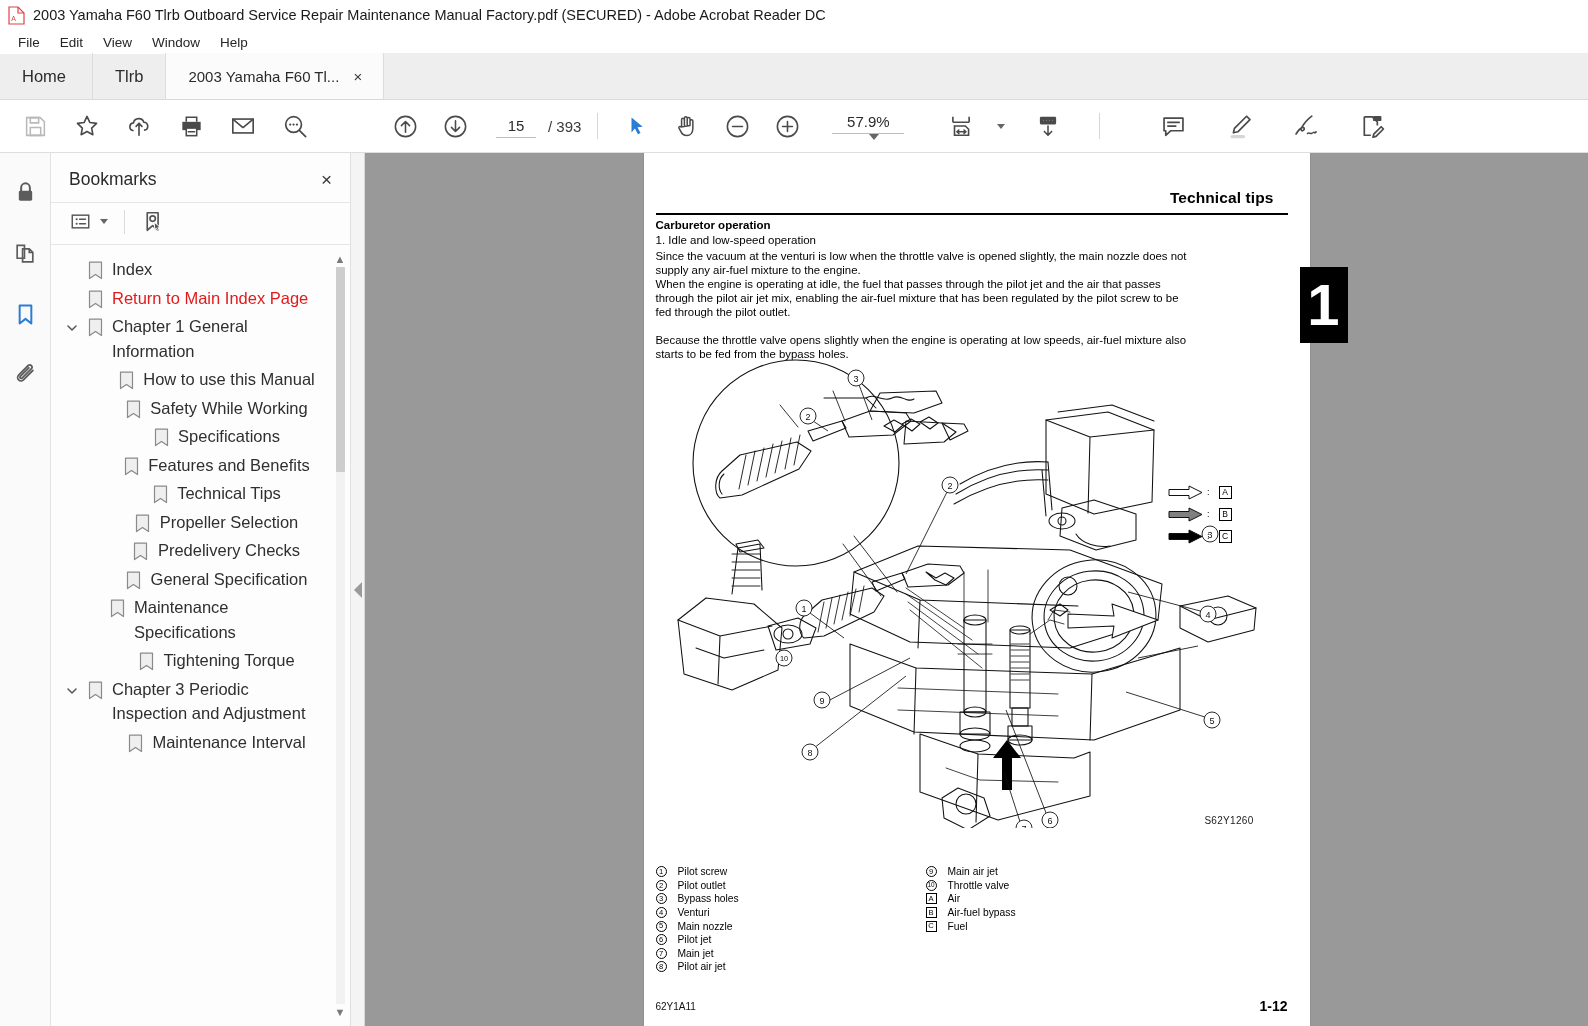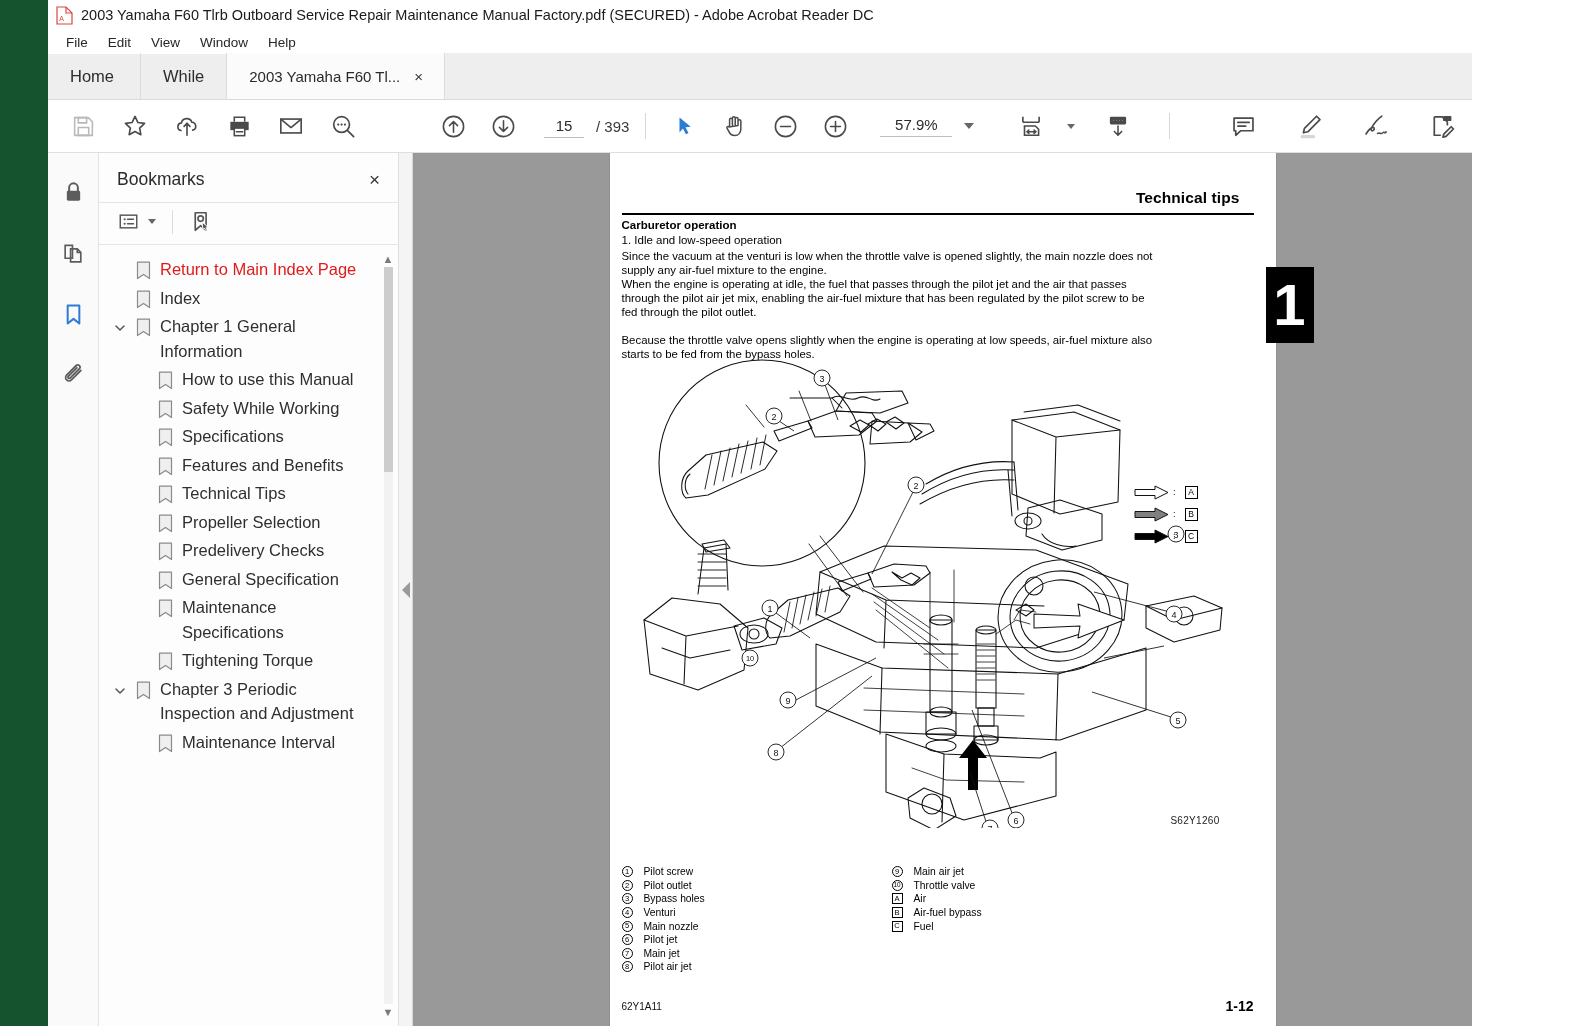--- a/index.html
+++ b/index.html
@@ -4,21 +4,21 @@
 <style>
   * { box-sizing: border-box; }
   html, body {
     margin: 0; padding: 0;
     width: 1588px; height: 1026px;
     overflow: hidden;
     background: #fff;
     font-family: "Liberation Sans", sans-serif;
     -webkit-font-smoothing: antialiased;
   }
-  .app { width: 1472px; height: 1026px; position: relative; display: flex; flex-direction: column; background:#14532d;padding-left:48px; }
+  .app { width: 1588px; height: 1026px; position: relative; display: flex; flex-direction: column; background:#0c4a6e; }
 
   
   .titlebar {
     height: 30px; flex: 0 0 30px;
     display: flex; align-items: center;
     padding-left: 8px;
     background: #ffffff;
     font-size: 14.5px; color: #1a1a1a;
   }
   .titlebar .appicon { width: 17px; height: 19px; margin-right: 8px; flex:0 0 17px; }
@@ -76,21 +76,21 @@
   .tbcenter { display:flex; align-items:center; gap: 4px; margin-left: 64px; }
   .pagebox {
     width: 40px; height: 24px; margin-left: 14px;
     border: none; border-bottom: 1px solid #bdbdbd;
     text-align: center; font-size: 15px; color: #2b2b2b;
     font-family: "Liberation Sans", sans-serif;
     background: transparent; outline: none;
   }
   .pagetotal { font-size: 15px; color: #3a3a3a; margin-left: 8px; white-space: nowrap; }
   .tbsep { width:1px; height:26px; background:#d6d6d6; margin: 0 12px; }
-  .zoomwrap { display:flex; align-items:center; margin-left: 22px; }
+  .zoomwrap { display:flex; align-items:center; margin-left: 22px; flex-direction: column; }
   .zoombox {
     width: 72px; text-align:center; font-size: 15px; color:#2b2b2b;
     border-bottom: 1px solid #bdbdbd; padding-bottom: 3px;
   }
   .caret { width:0;height:0;border-left:5px solid transparent;border-right:5px solid transparent;border-top:6px solid #666; margin-left:12px; }
   .caret.sm { border-left-width:4px;border-right-width:4px;border-top-width:5px; margin-left:7px; }
   .tbright { display:flex; align-items:center; margin-left: 34px; gap: 6px; }
   .tbfar { display:flex; align-items:center; margin-left: 38px; gap: 20px; }
 
   
@@ -118,21 +118,21 @@
   .bmtools { display:flex; align-items:center; padding: 6px 18px 10px 18px; border-top:1px solid #e6e6e6; }
   .bmtools .grp { display:flex; align-items:center; color:#555; }
   .bmtools .vsep { width:1px; height:24px; background:#dcdcdc; margin: 0 16px; }
   .bmlistwrap { flex:1 1 auto; position:relative; border-top:1px solid #e6e6e6; min-height:0; overflow:hidden; }
   .bmlist { padding: 10px 0 0 0; height:100%; overflow:hidden; }
   .bmrow { display:flex; align-items:flex-start; padding: 2px 26px 2px 0; min-height:27px; }
   .bmrow .chev { width: 22px; flex:0 0 22px; display:flex; align-items:flex-start; justify-content:center; padding-top:7px; color:#555; }
   .bmrow .bico { width: 24px; flex:0 0 24px; display:flex; align-items:flex-start; justify-content:center; padding-top:4px; color:#7a7a7a; }
   .bmrow .btxt { font-size: 16.5px; line-height: 24.5px; color: #2f2f2f; padding-left: 5px; }
   .bmrow.lvl0 { padding-left: 10px; }
-  .bmrow.lvl1 { padding-left: 32px; }
+  .bmrow.lvl1 { padding-left: 32px; justify-content: center; }
   .bmrow.red .btxt { color: #e01b1b; }
   .bmscroll { position:absolute; right:3px; top:6px; bottom:6px; width:14px; }
   .bmscroll .track { position:absolute; top:16px; bottom:16px; left:3px; width:9px; background:#f2f2f2; }
   .bmscroll .thumb { position:absolute; top:16px; left:3px; width:9px; height:205px; background:#cdcdcd; border-radius:1px; }
   .bmscroll .arw { position:absolute; left:0; width:14px; height:16px; display:flex; align-items:center; justify-content:center; color:#7a7a7a; font-size:11px; }
   .bmscroll .arw.up { top:0; }
   .bmscroll .arw.dn { bottom:0; }
 
   
   .collapse {
@@ -219,21 +219,21 @@
   <div class="menubar">
     <span class="mi">File</span>
     <span class="mi">Edit</span>
     <span class="mi">View</span>
     <span class="mi">Window</span>
     <span class="mi">Help</span>
   </div>
 
   <div class="tabstrip">
     <div class="hometab">Home</div>
-    <div class="toolstab">While</div>
+    <div class="toolstab">Tlrb</div>
     <div class="doctab">
       <span class="lbl">2003 Yamaha F60 Tl...</span>
       <span class="closex">×</span>
     </div>
     <div class="tailgap"></div>
   </div>
 
   <div class="toolbar">
 
     <div class="tbgroup-left">
@@ -429,37 +429,37 @@
           <svg width="25" height="25" viewBox="0 0 24 24" fill="none" stroke="#555" stroke-width="1.6">
             <path d="M6 3.6h10.4v16.8L11.2 16 6 20.4z" stroke-linejoin="round"></path>
             <circle cx="11.2" cy="9.2" r="2.6"></circle>
             <path d="M12.6 12.6l5.6 4.6-1.9.3 1.1 2.4-1.4.7-1.2-2.4-1.5 1.5z" fill="#555" stroke="#fff" stroke-width=".9"></path>
           </svg>
         </div>
       </div>
 
       <div class="bmlistwrap">
         <div class="bmlist" id="bmlist">
+            <div class="bmrow lvl0">
+              <span class="chev"></span>
+              <span class="bico">
+                <svg width="15" height="19" viewBox="0 0 15 19" fill="#efefef" stroke="#8a8a8a" stroke-width="1.2" stroke-linejoin="round">
+                  <path d="M1.5 1.2h12v16.4L7.5 13.4 1.5 17.6z"></path>
+                </svg>
+              </span>
+              <span class="btxt">Index</span>
+            </div>
             <div class="bmrow lvl0 red">
               <span class="chev"></span>
               <span class="bico">
                 <svg width="15" height="19" viewBox="0 0 15 19" fill="#efefef" stroke="#8a8a8a" stroke-width="1.2" stroke-linejoin="round">
                   <path d="M1.5 1.2h12v16.4L7.5 13.4 1.5 17.6z"></path>
                 </svg>
               </span>
               <span class="btxt">Return to Main Index Page</span>
-            </div>
-            <div class="bmrow lvl0">
-              <span class="chev"></span>
-              <span class="bico">
-                <svg width="15" height="19" viewBox="0 0 15 19" fill="#efefef" stroke="#8a8a8a" stroke-width="1.2" stroke-linejoin="round">
-                  <path d="M1.5 1.2h12v16.4L7.5 13.4 1.5 17.6z"></path>
-                </svg>
-              </span>
-              <span class="btxt">Index</span>
             </div>
             <div class="bmrow lvl0">
               <span class="chev">
                 <svg width="14" height="14" viewBox="0 0 14 14" fill="none" stroke="#555" stroke-width="1.5" stroke-linecap="round" stroke-linejoin="round">
                   <path d="M3 5l4 4 4-4"></path>
                 </svg>
               </span>
               <span class="bico">
                 <svg width="15" height="19" viewBox="0 0 15 19" fill="#efefef" stroke="#8a8a8a" stroke-width="1.2" stroke-linejoin="round">
                   <path d="M1.5 1.2h12v16.4L7.5 13.4 1.5 17.6z"></path>

